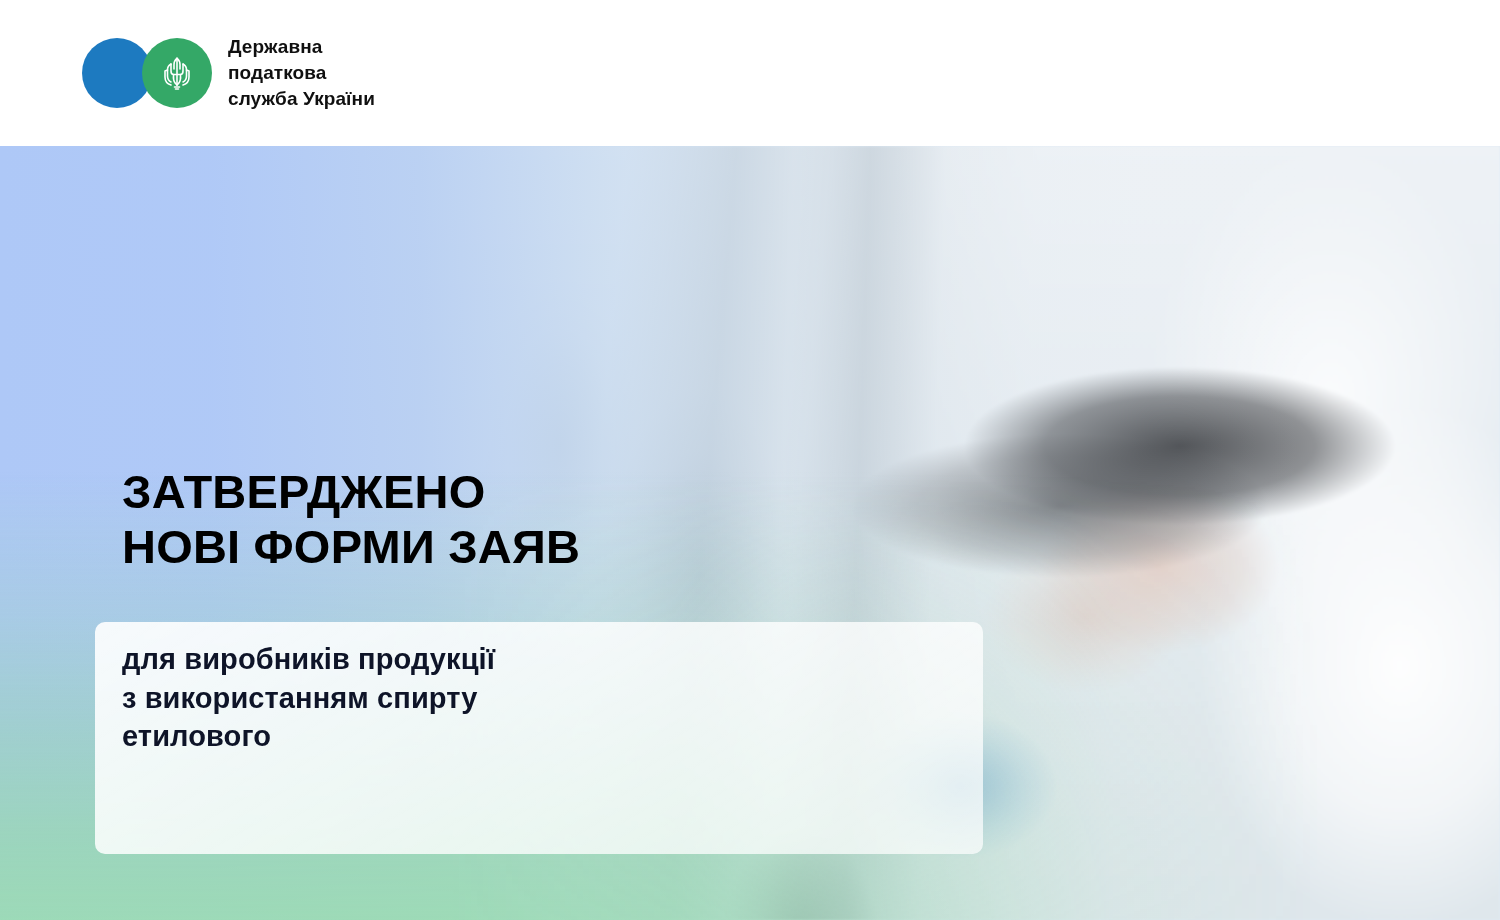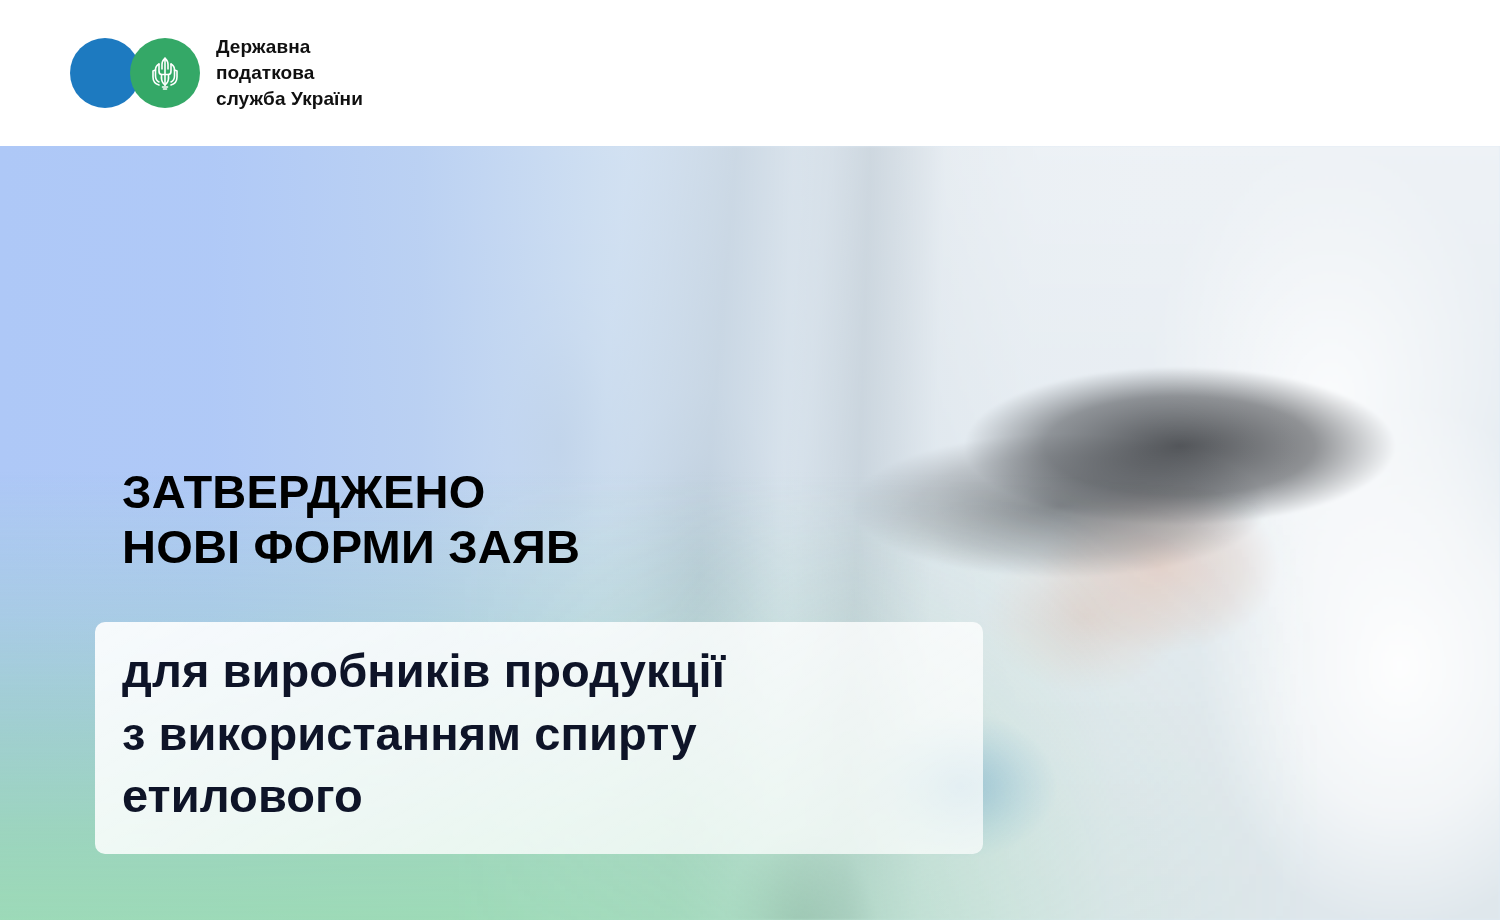--- a/index.html
+++ b/index.html
@@ -16,21 +16,21 @@
     position:relative;
     width:1500px; height:920px;
     overflow:hidden;
   }
 
   
   .header {
     position:absolute; left:0; top:0;
     width:1340px; height:146px;
     background:#ffffff;
-    display:flex; align-items:center;
+    display:flex; align-items:center;padding-left:12px;
   }
   .logo-wrap {
     display:flex; align-items:center;
     margin-left:70px;
     gap:0;
   }
   .logo-marks {
     position:relative;
     width:130px; height:70px;
     flex:0 0 auto;
@@ -141,21 +141,21 @@
     width:888px; height:232px;
     border-radius:10px;
     background:linear-gradient(150deg, rgba(255,255,255,0.90) 0%, rgba(255,255,255,0.82) 45%, rgba(255,255,255,0.70) 100%);
     backdrop-filter:blur(2px);
   }
   .subtitle {
     position:absolute;
     left:122px; top:494px;
     width:880px;
     color:#0e1428;
-    font-size:47px;
+    font-size:29px;
     font-weight:bold;
     line-height:1.33;
     letter-spacing:0.1px;
     white-space:pre-line;
   }
 </style>
 </head>
 <body>
 
 <div id="page">

